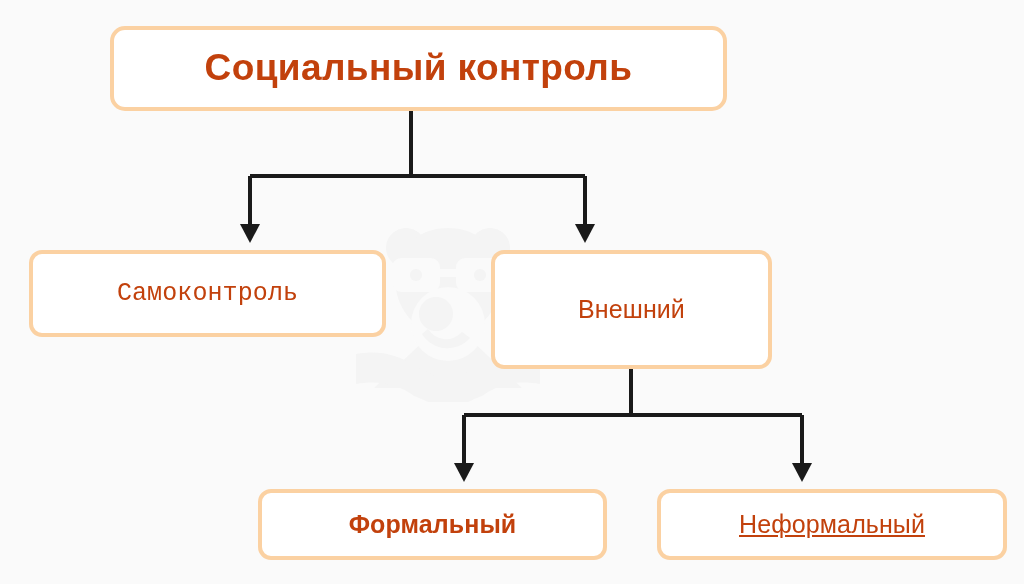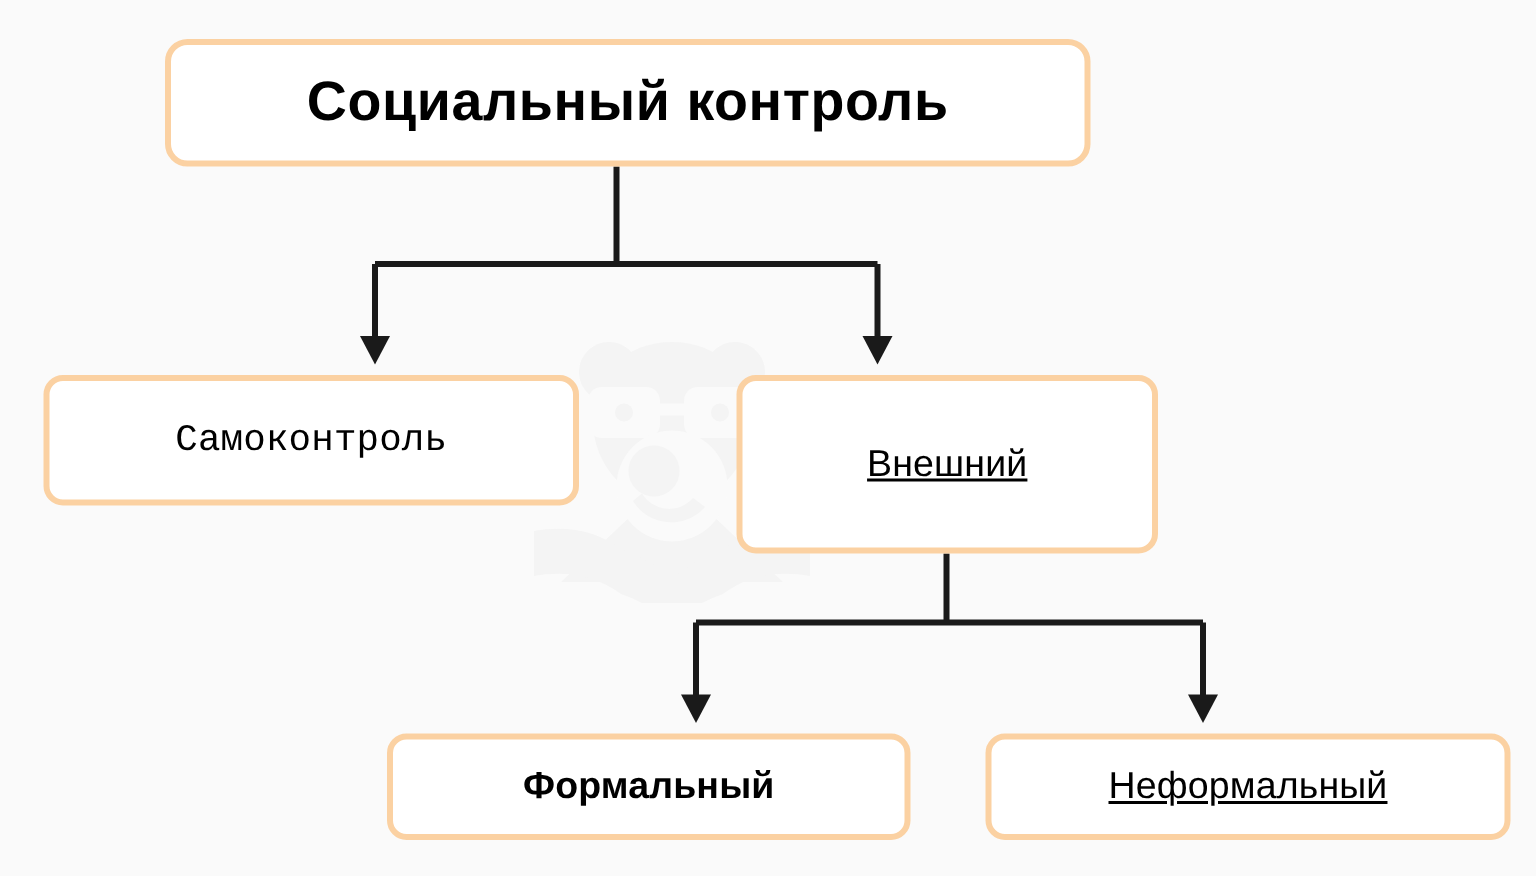--- a/index.html
+++ b/index.html
@@ -48,21 +48,21 @@
     position: absolute;
     box-sizing: border-box;
     background: #ffffff;
     border: 4px solid #fbd1a2;
     border-radius: 13px;
     display: flex;
     align-items: center;
     justify-content: center;
     text-align: center;
     z-index: 2;
-    color: #000000;
+    color: #c2410c;
   }
   .node .label {
     display: block;
     line-height: 1.32;
     letter-spacing: 0.1px;
   }
 
   #node-root {
     left: 110px;
     top: 26px;
@@ -84,21 +84,21 @@
     font-family: Liberation Mono, monospace;
   }
   #node-self .label { font-size: 25px; }
 
   #node-external {
     left: 491px;
     top: 250px;
     width: 281px;
     height: 119px;
   }
-  #node-external .label { font-size: 25px; line-height: 1.58; text-decoration: underline; }
+  #node-external .label { font-size: 25px; line-height: 1.58; }
 
   #node-formal {
     left: 258px;
     top: 489px;
     width: 349px;
     height: 71px;
     font-weight: bold;
   }
   #node-formal .label { font-size: 25px; }
 

